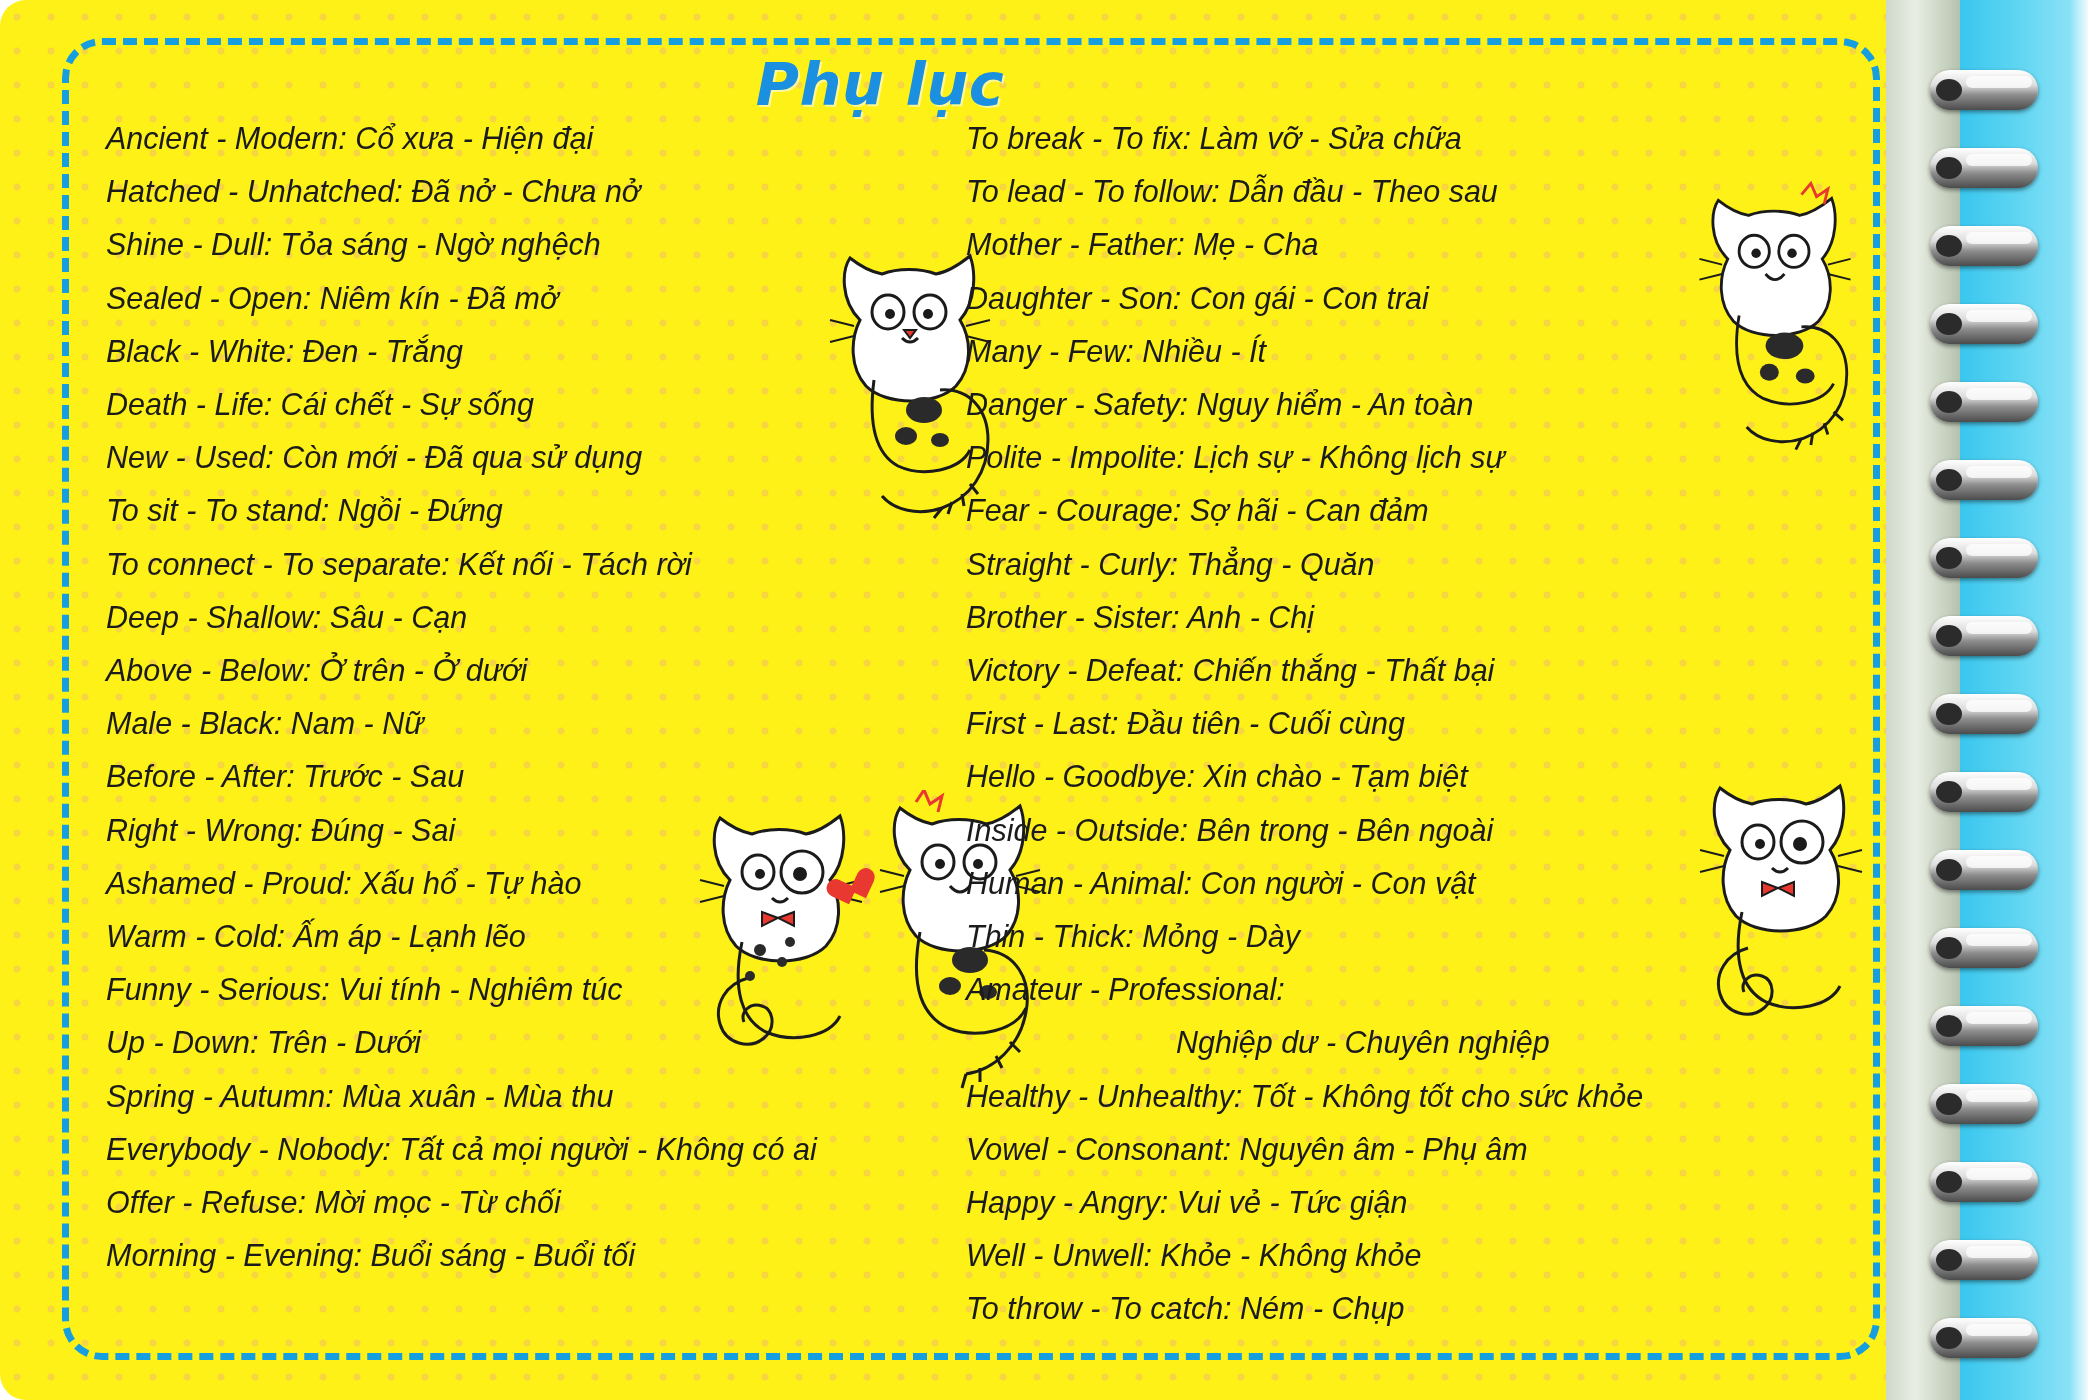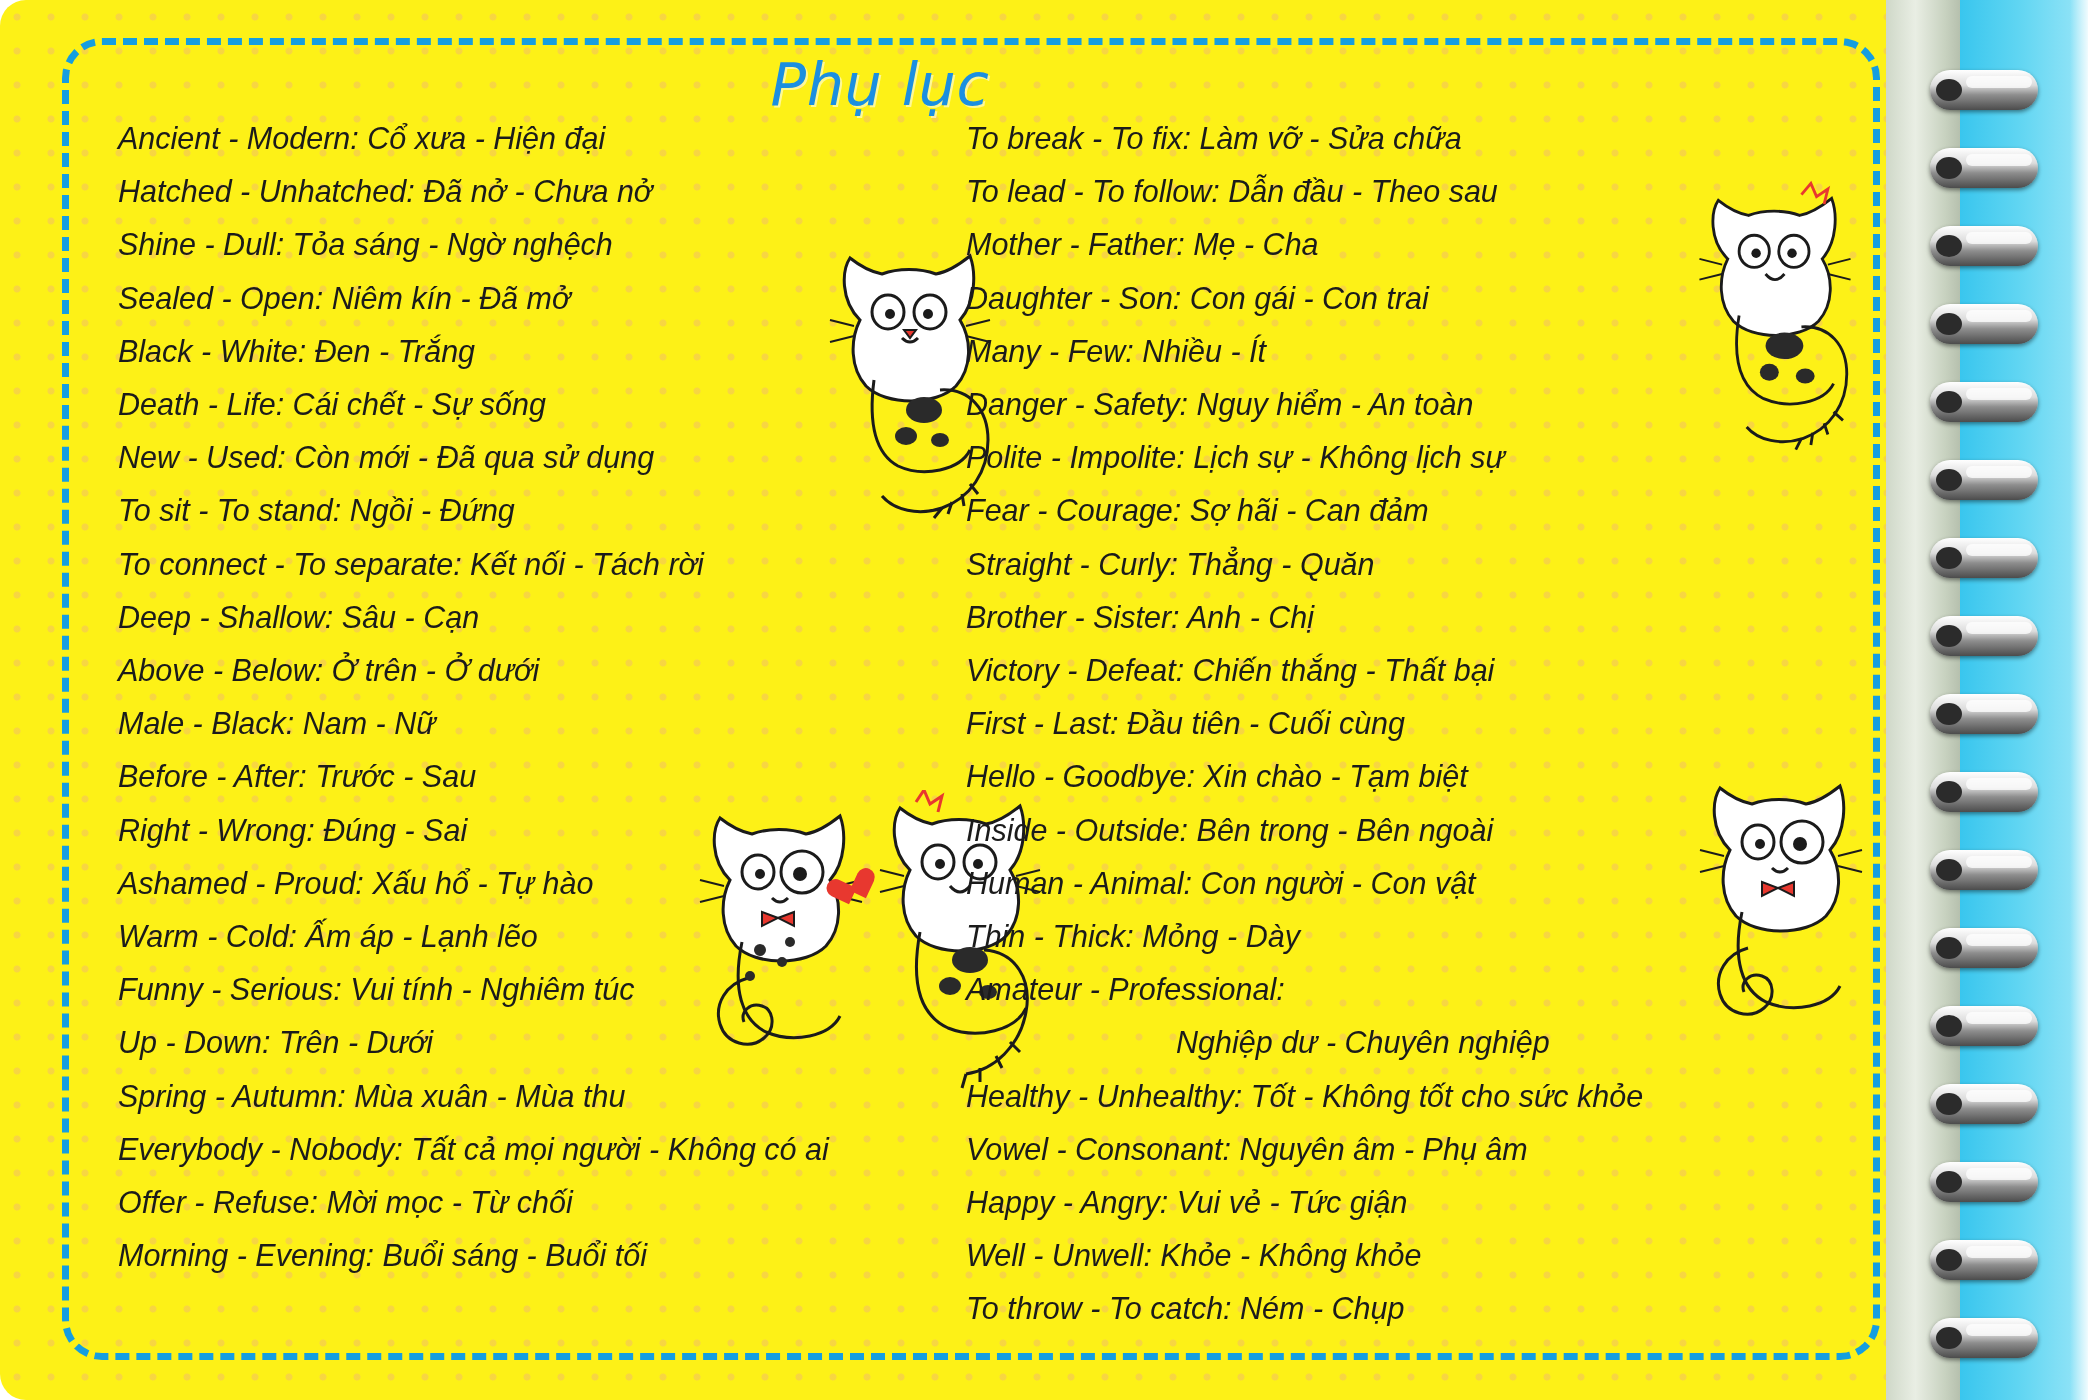--- a/index.html
+++ b/index.html
@@ -39,38 +39,38 @@
     box-sizing: border-box;
   }
   
   .title {
     position: absolute;
     left: 720px;
     top: 50px;
     width: 320px;
     text-align: center;
     font-family: "DejaVu Sans", sans-serif;
-    font-weight: normal;
+    font-weight: bold;
     font-style: italic;
     font-size: 59px;
     color: #1b8fe0;
     letter-spacing: 0.5px;
     text-shadow: 2px 2px 0 rgba(255,255,255,0.55);
   }
   
   .col {
     position: absolute;
     top: 112px;
     font-style: italic;
     font-size: 30.5px;
     line-height: 53.2px;
     color: #1b1b1b;
     white-space: nowrap;
   }
-  .col-left  { left: 118px;  width: 780px; }
+  .col-left  { left: 106px;  width: 780px; }
   .col-right { left: 966px; width: 800px; }
   .entry { display: block; }
   .entry.indent { padding-left: 210px; }
 
   
   .binding-strip {
     position: absolute;
     left: 1886px;
     top: 0;
     width: 84px;

